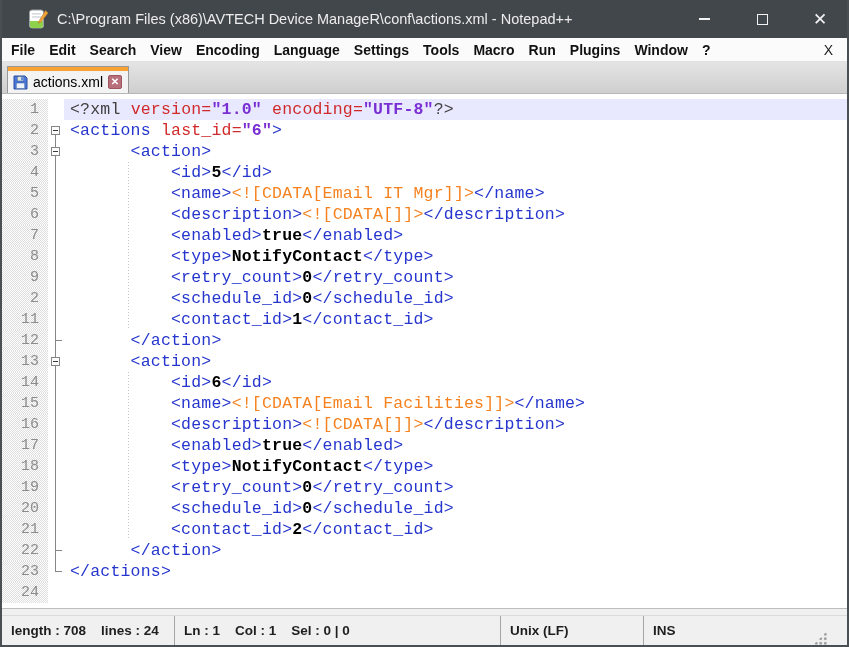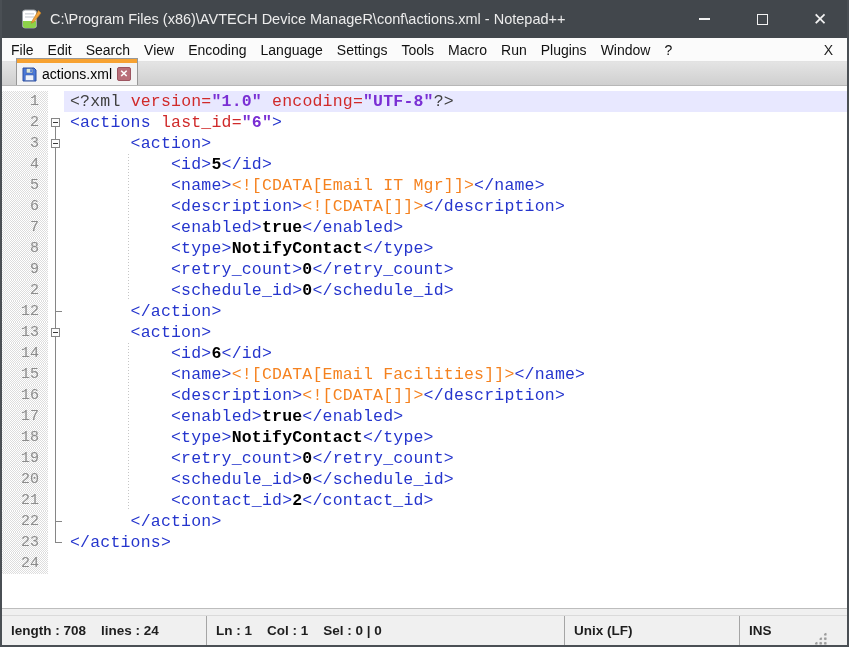--- a/index.html
+++ b/index.html
@@ -8,43 +8,43 @@
     width:849px; height:647px;
     display:flex; flex-direction:column;
     border:2px solid #4a4f54; border-top:none;
     background:#fff;
     font-family:"Liberation Sans", sans-serif;
     overflow:hidden;
   }
   
   .titlebar {
     height:38px; flex:none; background:#42474c; color:#ececec;
-    display:flex; align-items:center; margin:0 -2px; padding-left:20px;
+    display:flex; align-items:center; margin:0 -2px; padding-left:27px;
   }
   .titlebar .app-icon { width:22px; height:22px; flex:none; margin-right:8px; }
   .title-text { font-size:14.5px; white-space:nowrap; overflow:hidden; }
   .win-controls { margin-left:auto; display:flex; height:100%; }
   .win-btn {
     width:58px; height:100%; display:flex; align-items:center; justify-content:center;
     color:#f2f2f2; font-size:15px; cursor:default;
   }
   .win-btn .glyph-min { display:block; width:11px; height:1.5px; background:#f2f2f2; }
   .win-btn .glyph-max { display:block; width:11px; height:11px; border:1.5px solid #f2f2f2; }
   .win-btn.close-btn { font-size:17px; font-weight:300; }
   
   .menubar {
     height:24px; flex:none; background:#fbfbfb; border-bottom:1px solid #e2e2e2;
     display:flex; align-items:center; font-size:14px; color:#111; padding-left:2px;
   }
-  .menu-item { padding:0 7px; height:100%; display:flex; align-items:center; }
+  .menu-item { padding:0 7px; height:100%; display:flex; align-items:center;font-weight:bold; }
   .menu-close { margin-left:auto; padding:0 14px; font-size:14px; color:#222; }
   
   .tabbar {
-    height:24px; flex:none; background:linear-gradient(#e4e4e4,#cfcfcf);
-    display:flex; align-items:flex-end; padding-left:14px; border-bottom:1px solid #b7b7b7;
+    height:32px; flex:none; background:linear-gradient(#e4e4e4,#cfcfcf);
+    display:flex; align-items:flex-end; padding-left:5px; border-bottom:1px solid #b7b7b7;
   }
   .tab {
     height:27px; display:flex; flex-direction:column; width:122px;
     border:1px solid #989898; border-bottom:none; background:#f3f3f3;
   }
   .tab-accent { height:4px; background:#f7a231; flex:none; }
   .tab-body { flex:1; display:flex; align-items:center; padding:0 5px; gap:5px; }
   .tab-label { font-size:14px; color:#000; white-space:nowrap; }
   .tab-close {
     width:14px; height:14px; flex:none; background:#b96f79; border:1px solid #9d5560;
@@ -94,21 +94,21 @@
   .tk-t { color:#2535cd; }
   .tk-c { color:#f5821f; }
   .tk-b { color:#000; font-weight:bold; }
   
   .status-strip { height:7px; flex:none; background:#f0f0f0; border-top:1px solid #bdbdbd; }
   .statusbar {
     height:30px; flex:none; background:#f0f0f0; border-top:1px solid #dadada;
     display:flex; align-items:stretch; font-size:13.5px; color:#1e1e1e;font-weight:bold;
   }
   .st { display:flex; align-items:center; padding-left:9px; white-space:pre; }
-  .st + .st { border-left:1px solid #a5a5a5;margin-left:32px; }
+  .st + .st { border-left:1px solid #a5a5a5; }
   .st-doc    { width:172px; }
   .st-cursor { width:326px; }
   .st-eol    { width:143px; }
   .st-enc    { width:151px; }
   .st-ins    { flex:1; display:flex; align-items:center; justify-content:space-between; padding-right:20px; }
   .grip {
     width:14px; height:14px; align-self:flex-end;
     background-image:radial-gradient(#9a9a9a 1.2px, transparent 1.4px);
     background-size:4.5px 4.5px; background-position:1px 1px;
     clip-path:polygon(100% 0, 100% 100%, 0 100%);
@@ -242,20 +242,27 @@
         <div class="code-text"><div class="guide"></div><span class="tk-t">          &lt;retry_count&gt;</span><span class="tk-b">0</span><span class="tk-t">&lt;/retry_count&gt;</span></div>
       </div>
       <div class="code-row">
         <span class="ln">2</span>
         <div class="fold">
           <div class="fseg full"></div>
         </div>
         <div class="code-text"><div class="guide"></div><span class="tk-t">          &lt;schedule_id&gt;</span><span class="tk-b">0</span><span class="tk-t">&lt;/schedule_id&gt;</span></div>
       </div>
       <div class="code-row">
+        <span class="ln">11</span>
+        <div class="fold">
+          <div class="fseg full"></div>
+        </div>
+        <div class="code-text"><div class="guide"></div><span class="tk-t">          &lt;contact_id&gt;</span><span class="tk-b">1</span><span class="tk-t">&lt;/contact_id&gt;</span></div>
+      </div>
+      <div class="code-row">
         <span class="ln">12</span>
         <div class="fold">
           <div class="fseg full"></div>
           <div class="ftick"></div>
         </div>
         <div class="code-text"><span class="tk-t">      &lt;/action&gt;</span></div>
       </div>
       <div class="code-row">
         <span class="ln">13</span>
         <div class="fold">

